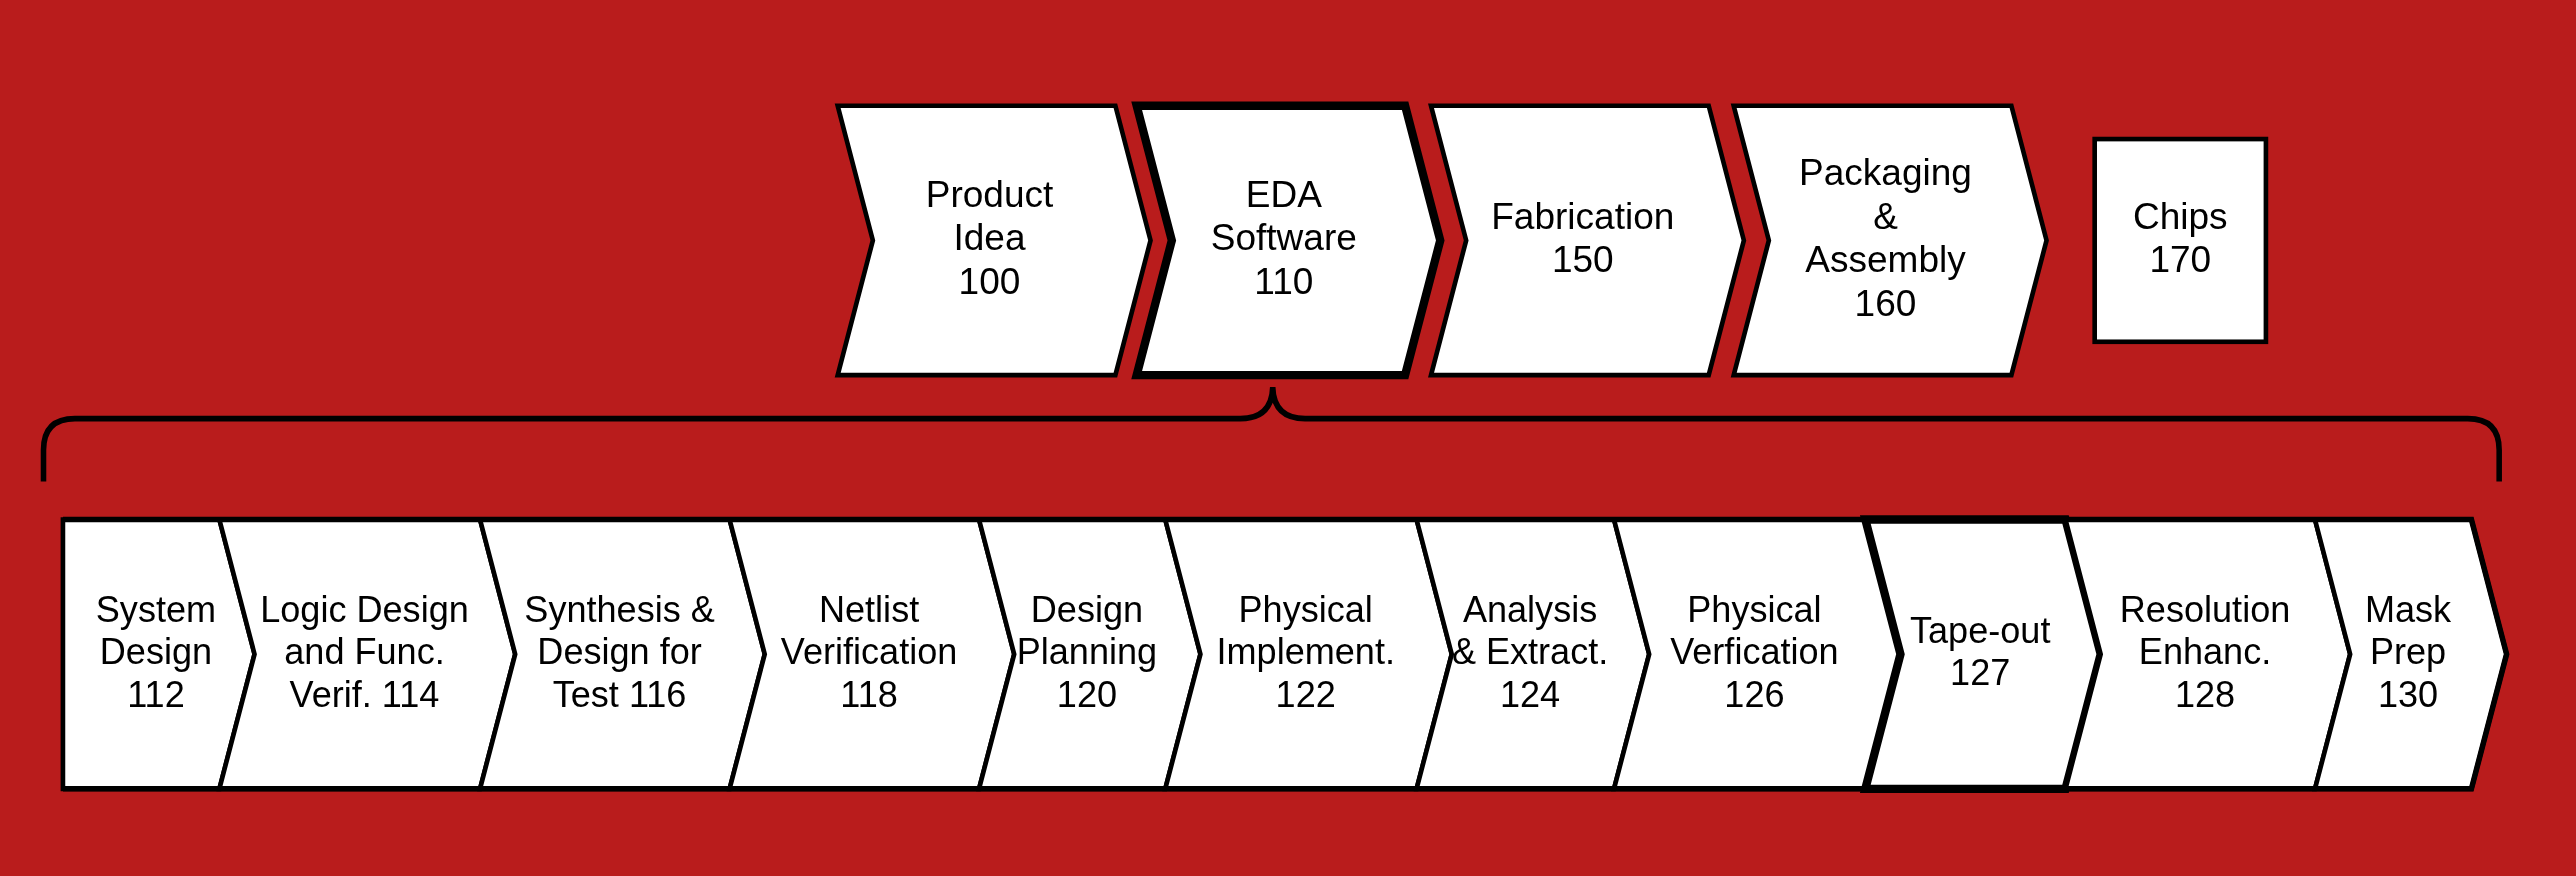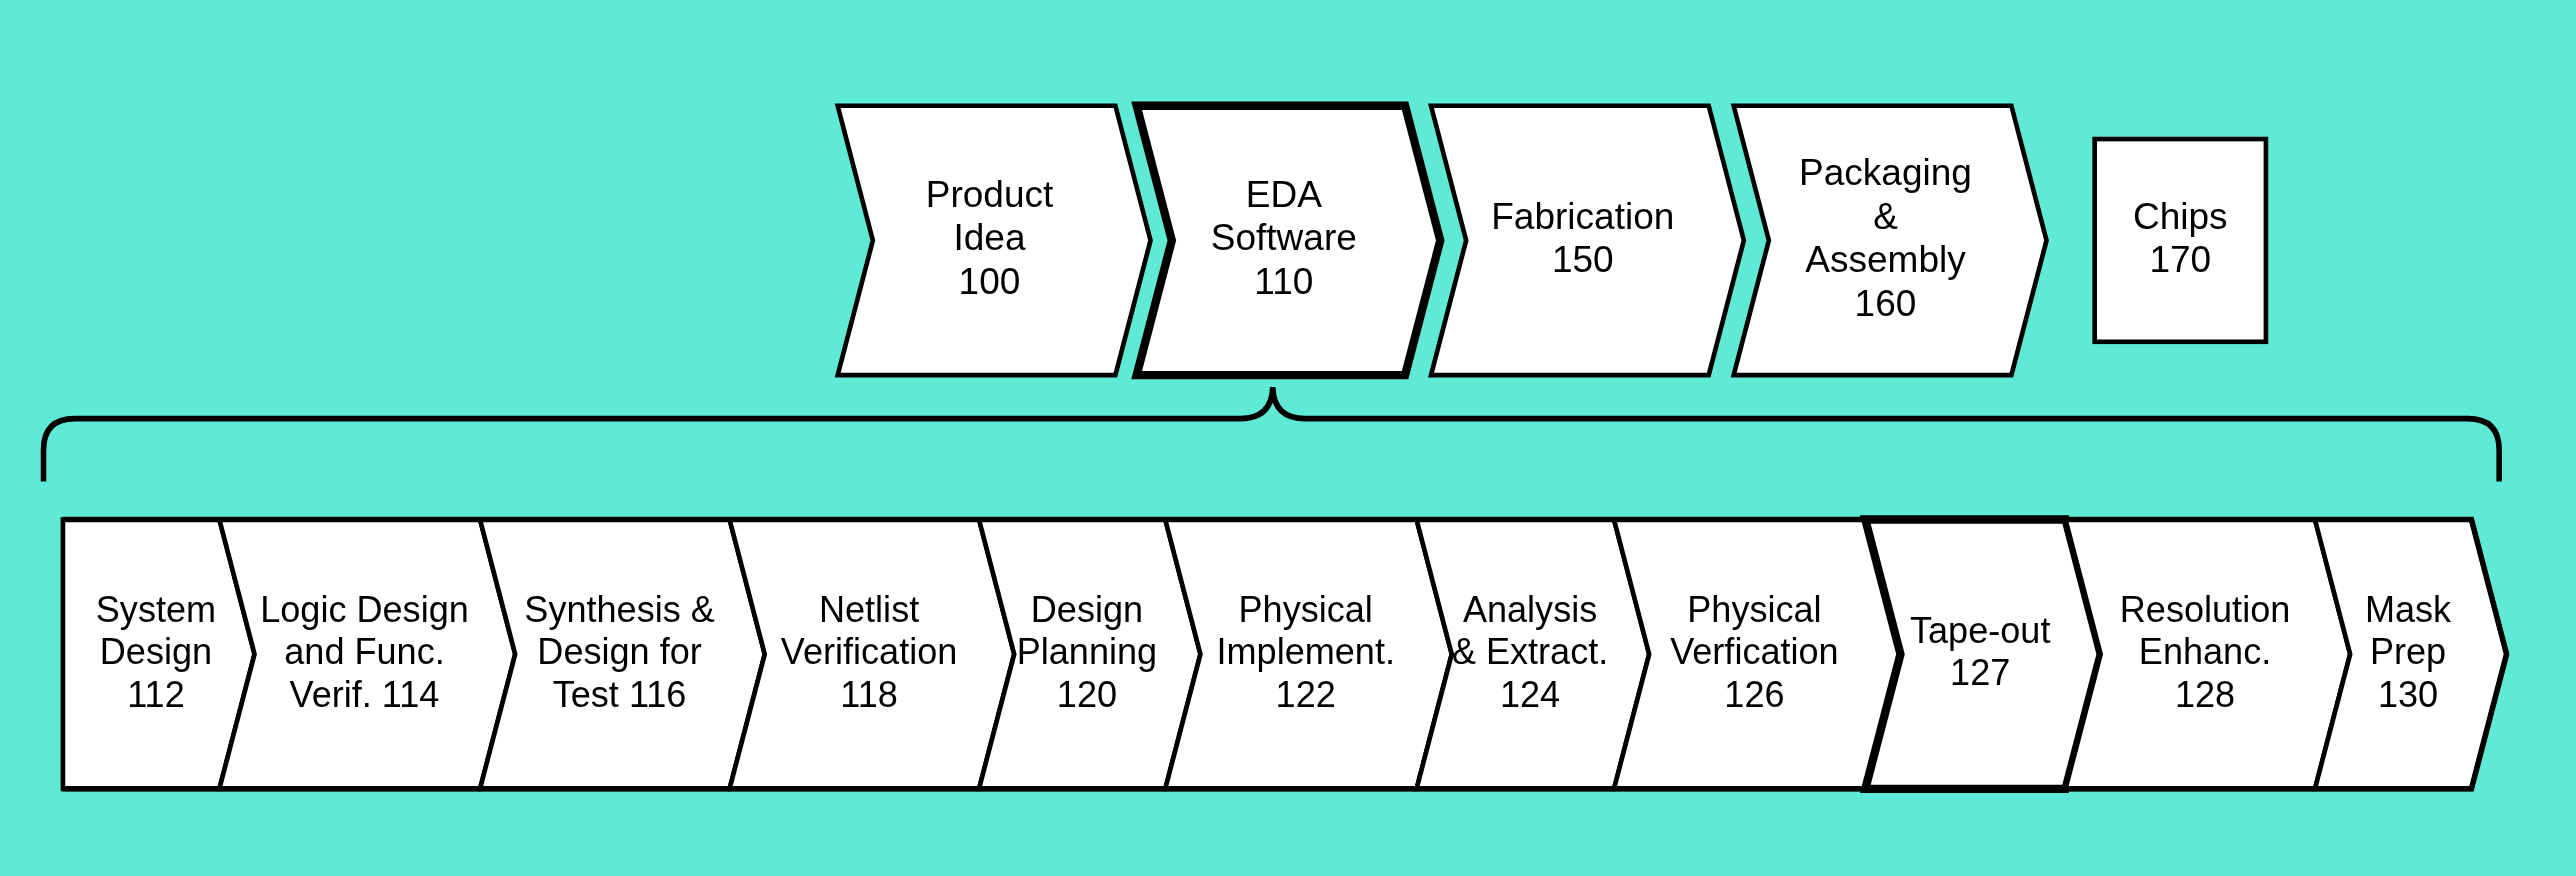--- a/index.html
+++ b/index.html
@@ -10,21 +10,21 @@
   body {
     width: 2576px;
     height: 877px;
     overflow: hidden;
     font-family: "Liberation Sans", sans-serif;
   }
   #diagram-root {
     position: relative;
     width: 2576px;
     height: 877px;
-    background: #5eead4;
+    background: #b91c1c;
   }
   svg#flow-svg {
     display: block;
     width: 2576px;
     height: 877px;
   }
   .chev-shape {
     fill: #ffffff;
     stroke: #000000;
     stroke-width: 5;

